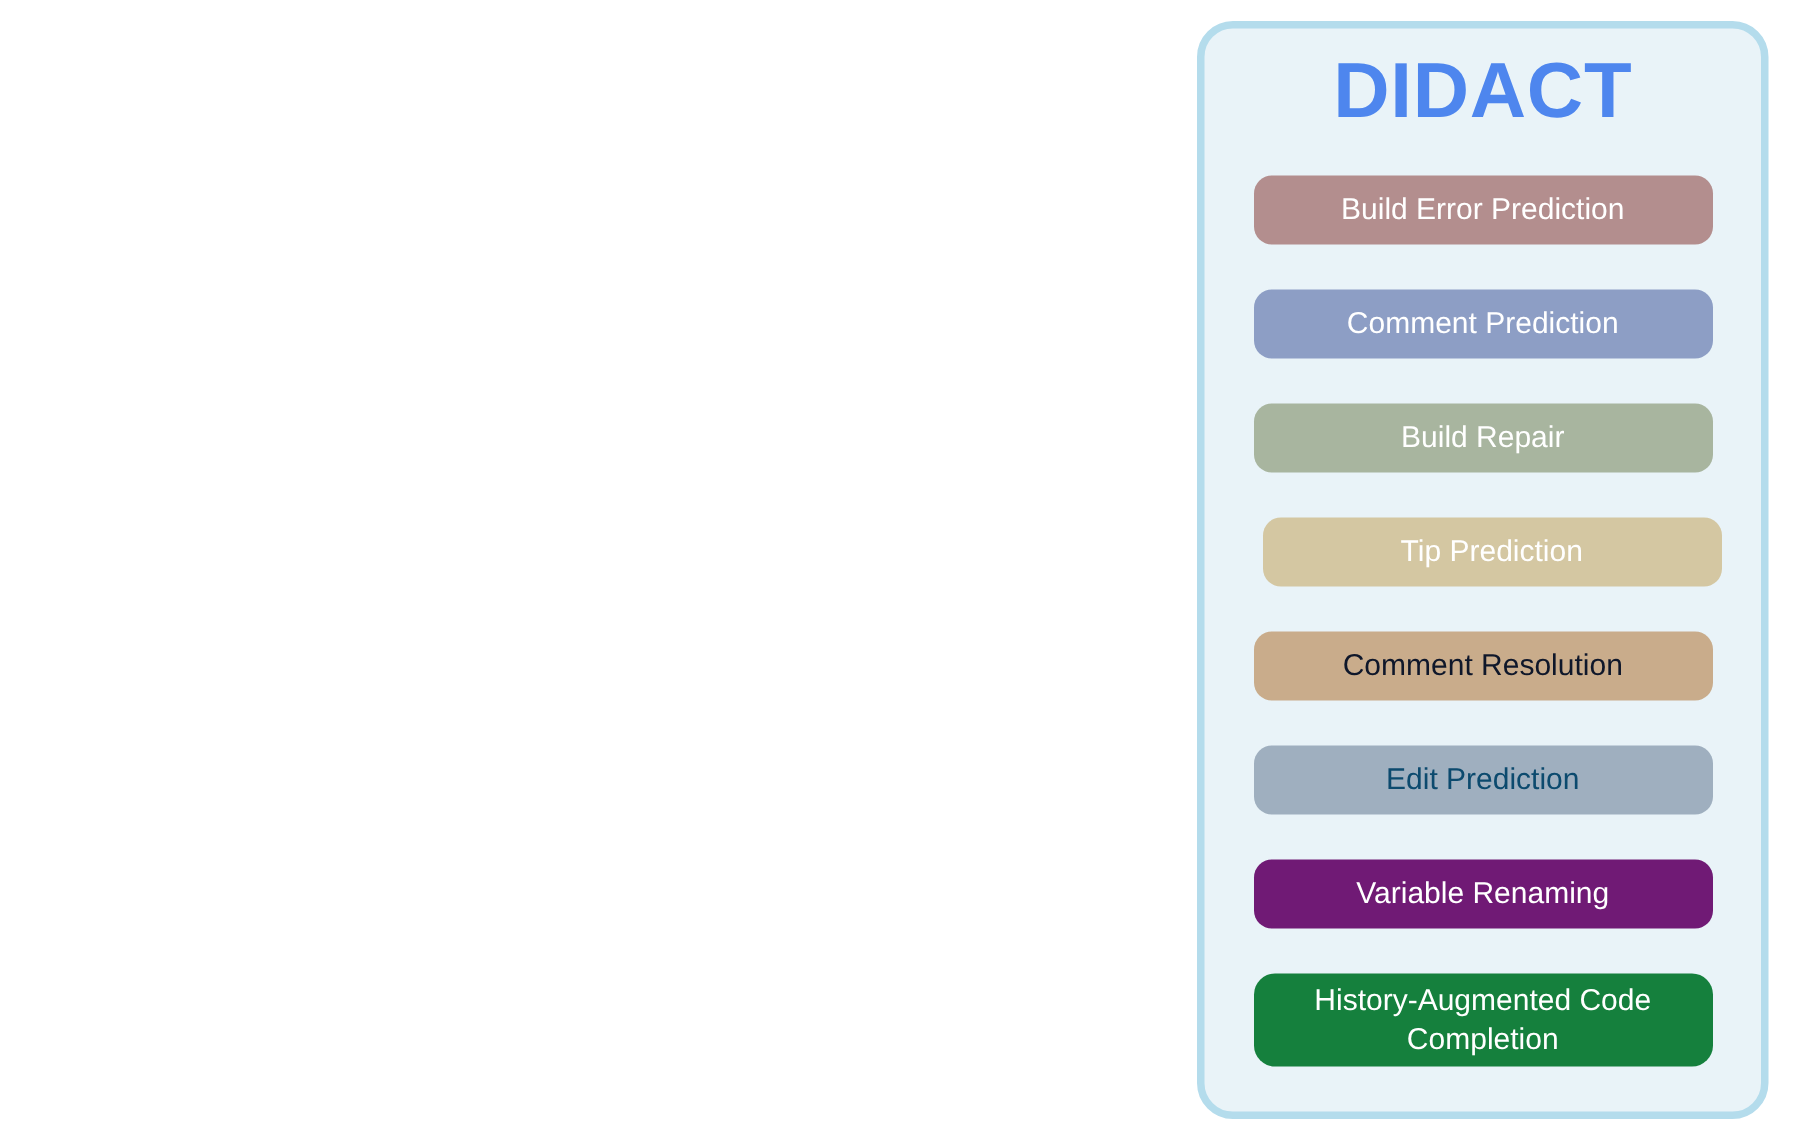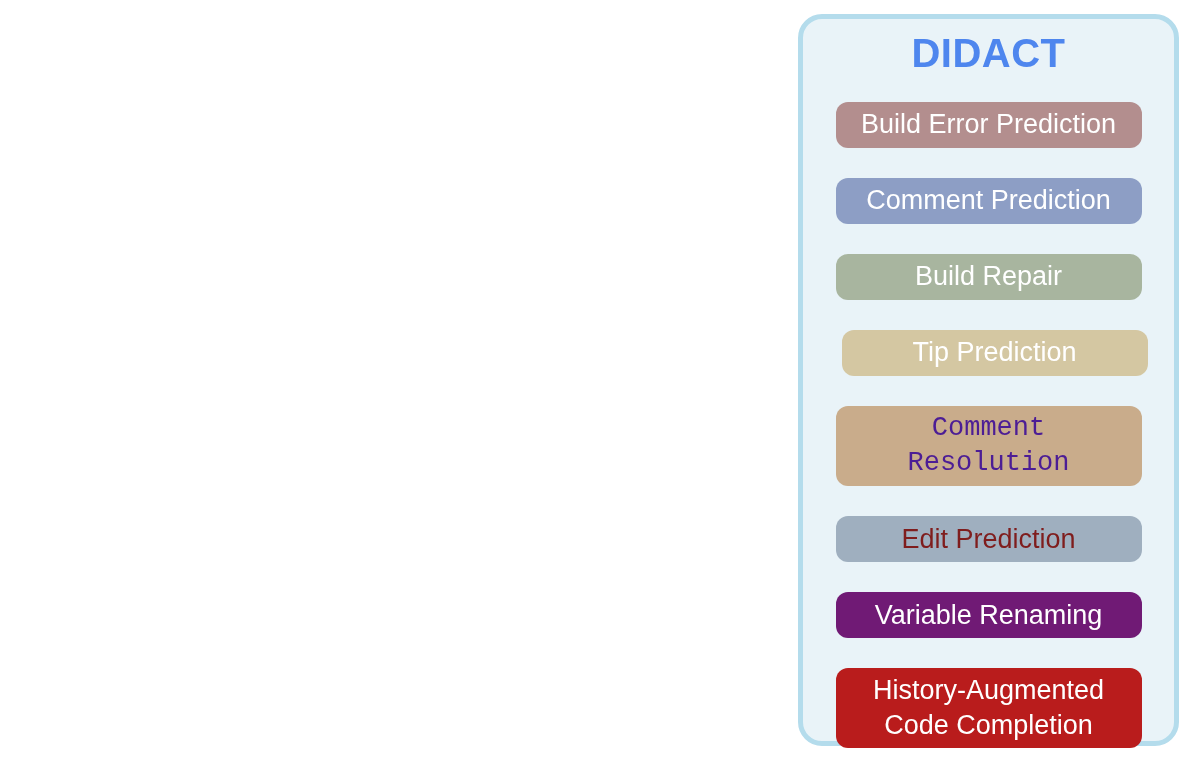--- a/index.html
+++ b/index.html
@@ -21,42 +21,42 @@
     width: 381px;
     height: 732px;
     box-sizing: border-box;
     border: 5px solid #b4dcec; 
     border-radius: 24px;
     background: #e9f3f8; 
   }
   .panel-title {
     text-align: center;
     margin-top: 12px;
-    font-size: 40px;
+    font-size: 52px;
     font-weight: bold;
     letter-spacing: 0.5px;
     color: #4e86ee; 
   }
   .pill-list {
     display: flex;
     flex-direction: column;
     align-items: center;
     gap: 30px;
     margin-top: 26px;
   }
   .pill {
     width: 306px;
     min-height: 46px;
     box-sizing: border-box;
     border-radius: 12px;
     display: flex;
     align-items: center;
     justify-content: center;
     color: #ffffff;
-    font-size: 27px;
+    font-size: 20px;
     line-height: 1.3;
     text-align: center;
     padding: 5px 14px;
   }
 </style>
 </head>
 <body>
 
 <div class="panel" style="background: rgb(233, 243, 248); border-color: rgb(180, 220, 236);">
   <div class="panel-title" style="color: rgb(78, 134, 238);">DIDACT</div>
@@ -66,26 +66,26 @@
       </div>
       <div class="pill" style="background: rgb(141, 158, 197); color: rgb(255, 255, 255);">
         <span>Comment Prediction</span>
       </div>
       <div class="pill" style="background: rgb(168, 181, 159); color: rgb(255, 255, 255);">
         <span>Build Repair</span>
       </div>
       <div class="pill" style="background: rgb(212, 199, 162); color: rgb(255, 255, 255); margin-left: 12px;">
         <span>Tip Prediction</span>
       </div>
-      <div class="pill" style="background: rgb(201, 172, 139); color: #4c1d95; font-family: Liberation Mono, monospace;">
+      <div class="pill" style="background: rgb(201, 172, 139); color: #0f172a;">
         <span>Comment Resolution</span>
       </div>
-      <div class="pill" style="background: rgb(159, 175, 191); color: #7f1d1d;">
+      <div class="pill" style="background: rgb(159, 175, 191); color: #0c4a6e;">
         <span>Edit Prediction</span>
       </div>
       <div class="pill" style="background: #701a75; color: rgb(255, 255, 255);">
         <span>Variable Renaming</span>
       </div>
-      <div class="pill" style="background: #b91c1c; color: rgb(255, 255, 255);">
+      <div class="pill" style="background: #15803d; color: rgb(255, 255, 255); border-radius: 14px;">
         <span>History-Augmented Code Completion</span>
       </div>
     </div>
 </div>
 
 </body></html>

